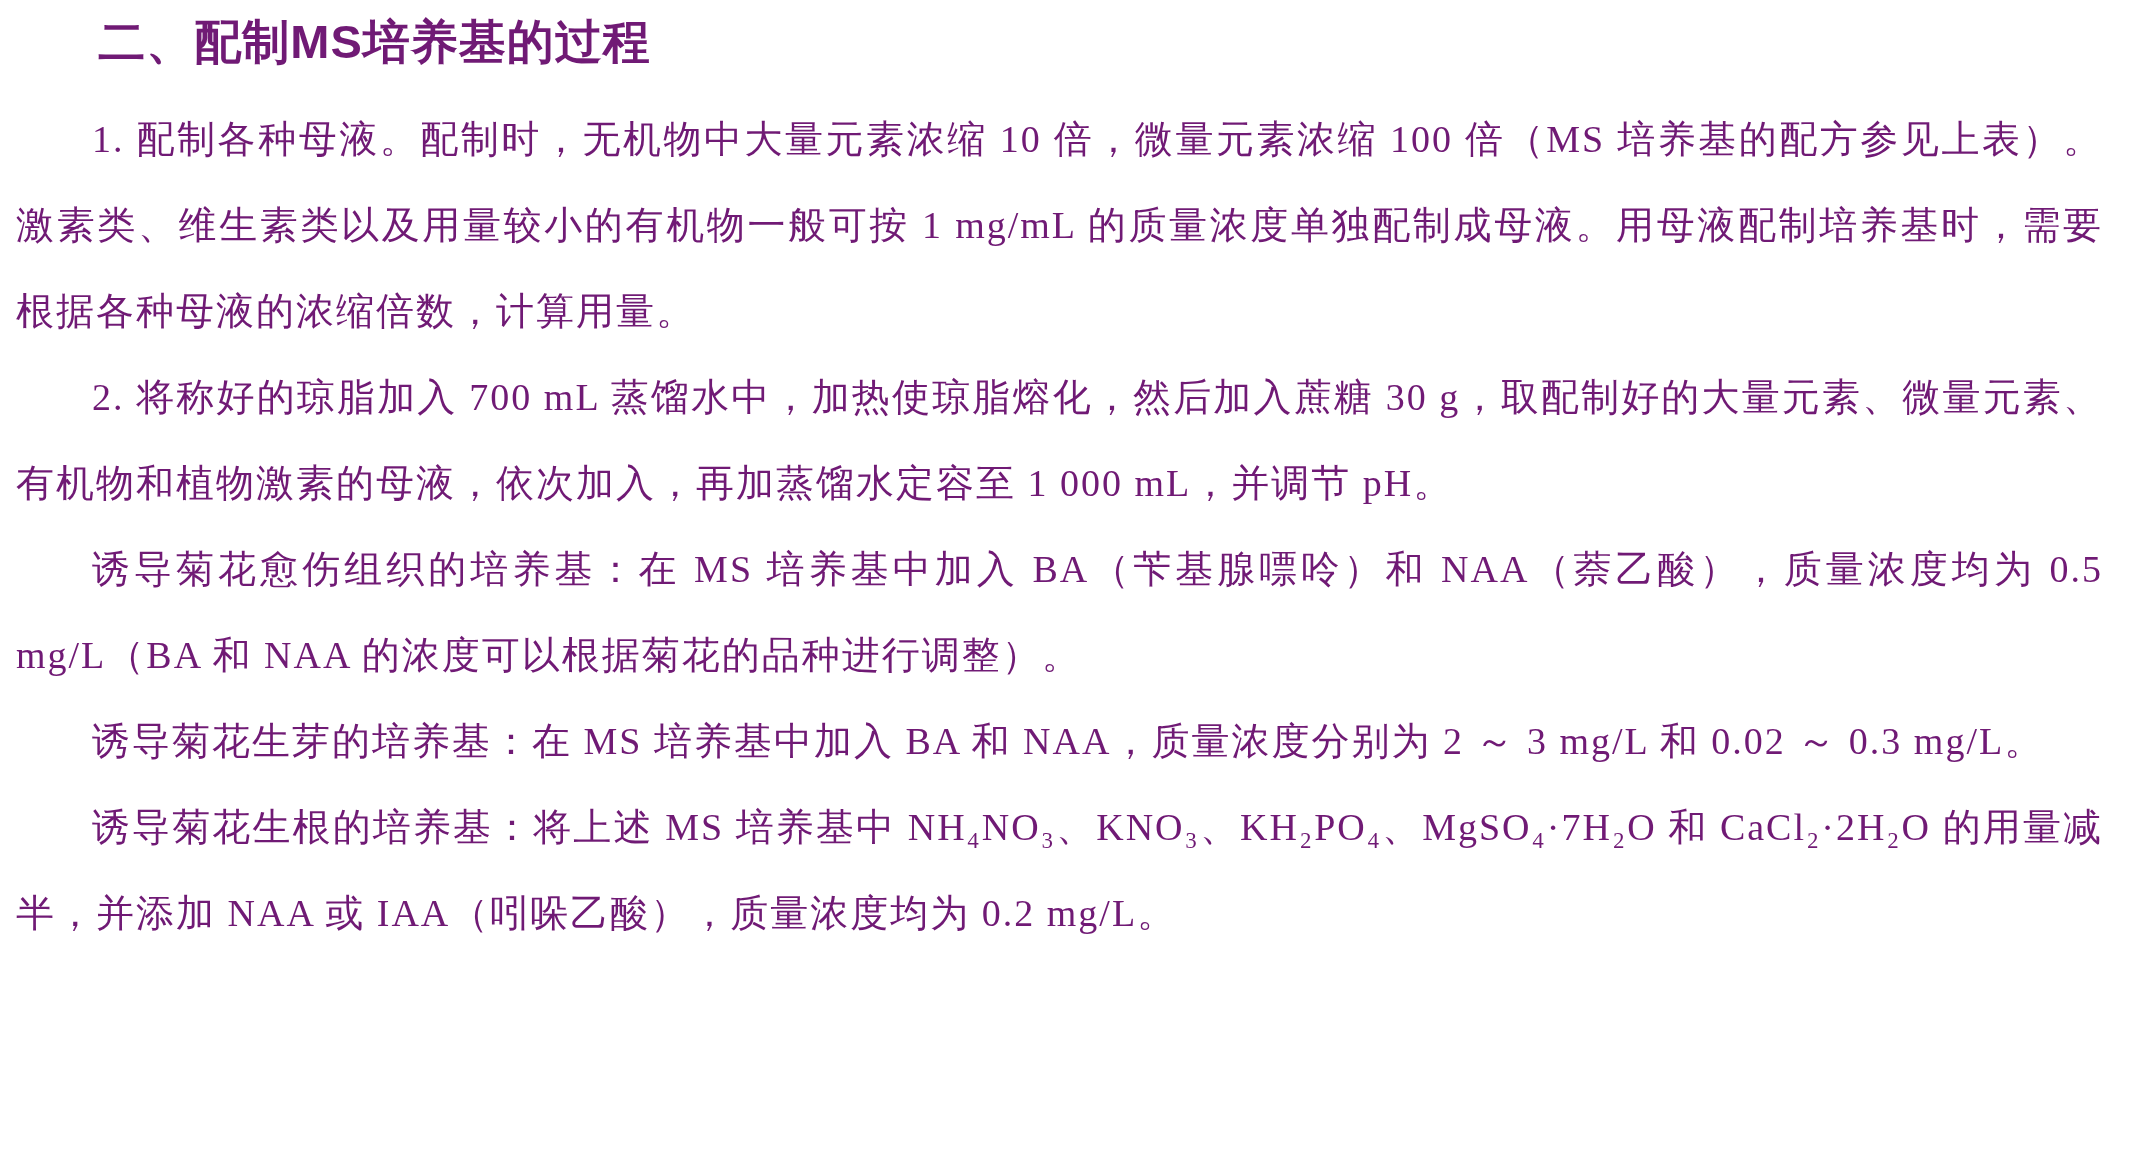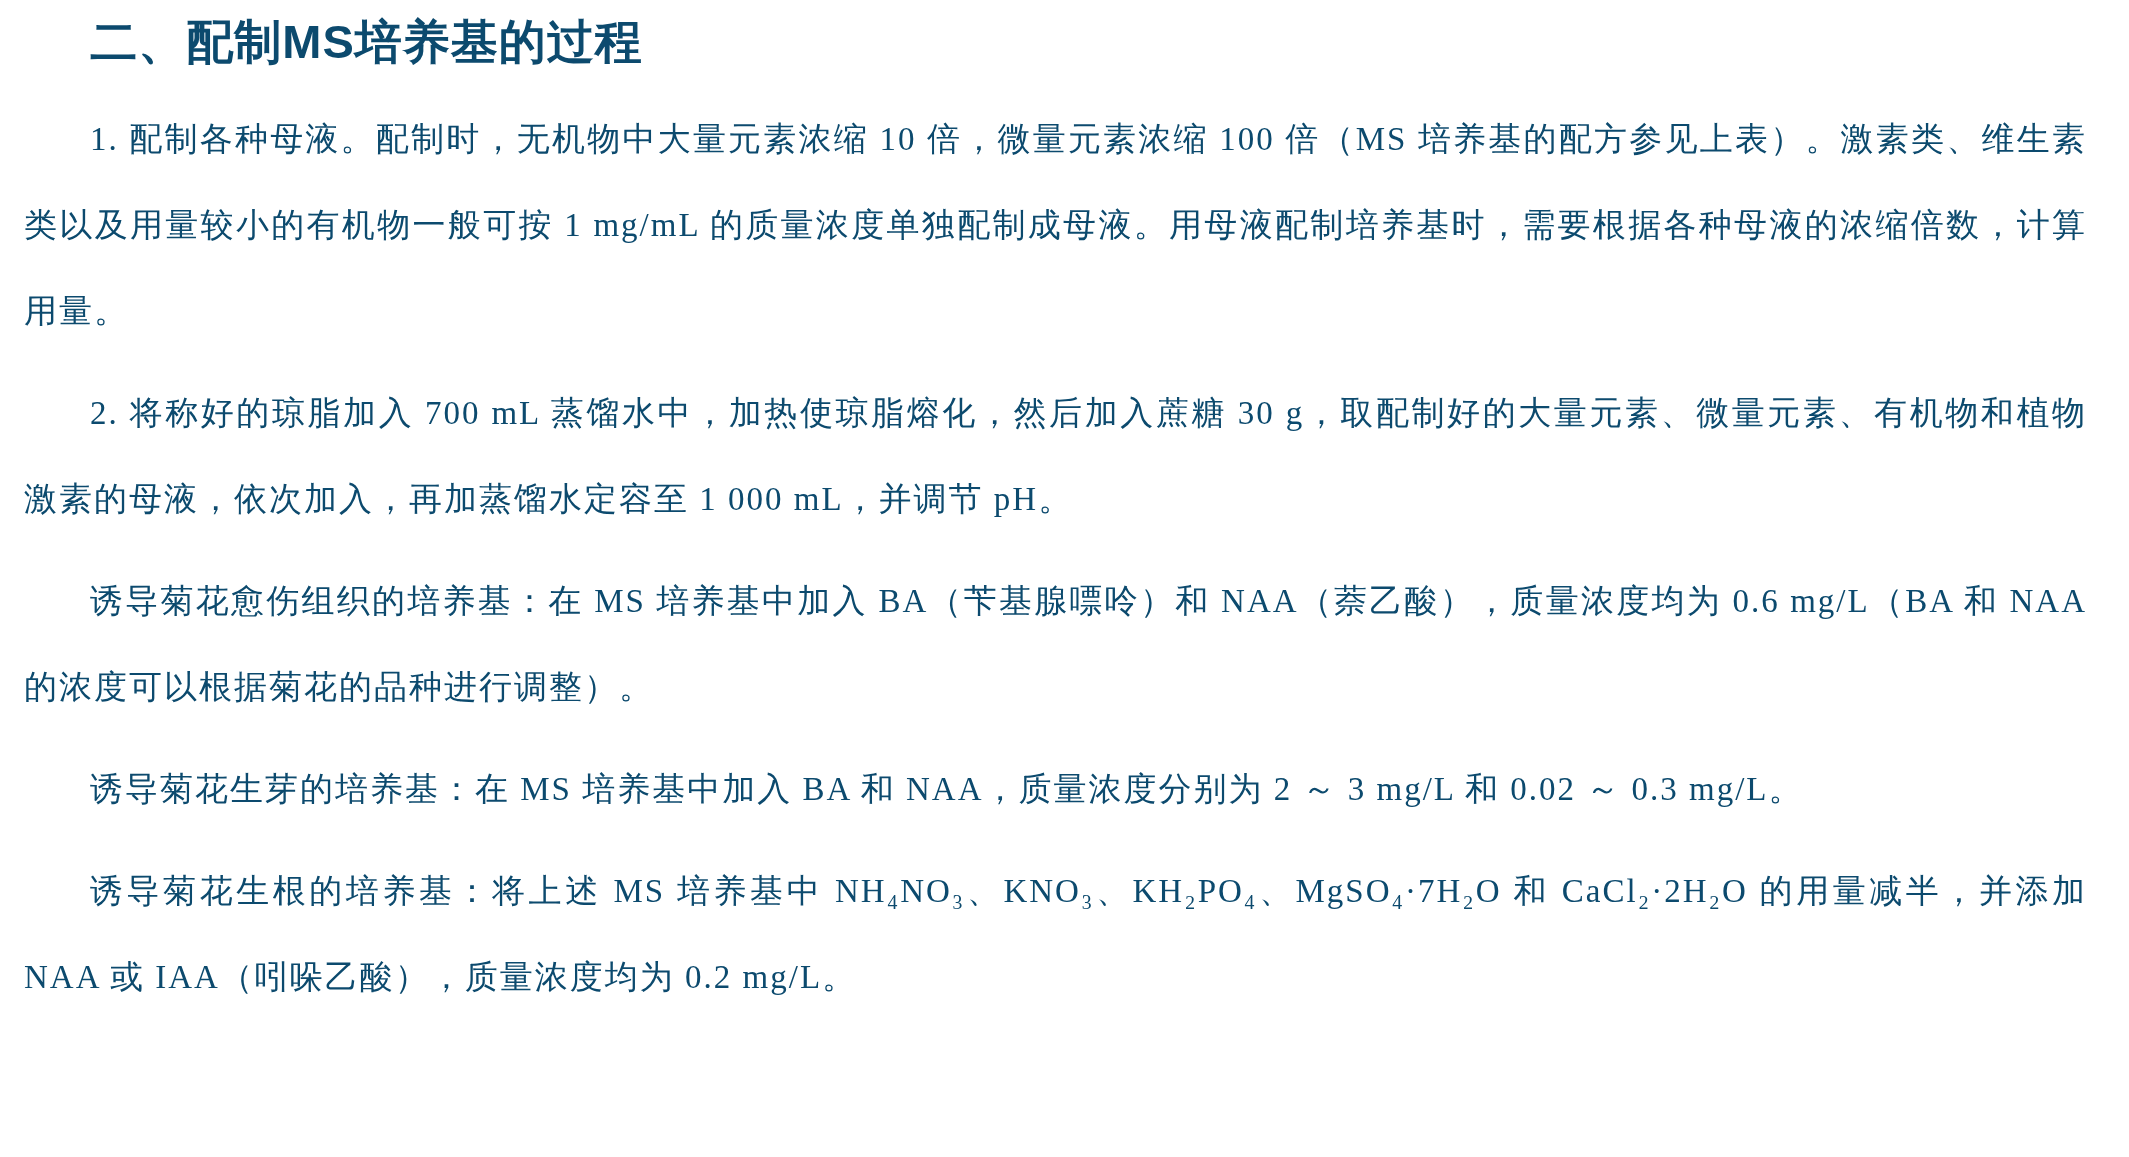--- a/index.html
+++ b/index.html
@@ -5,49 +5,49 @@
   html, body {
     margin: 0;
     padding: 0;
     background: #ffffff;
   }
   .page {
     box-sizing: border-box;
     width: 2129px;
     height: 1157px;
     background: #ffffff;
-    color: #0c4a6e;
-    padding: 10px 26px 0 8px;
+    color: #701a75;
+    padding: 10px 26px 0 16px;
     font-family: "Liberation Serif", "DejaVu Serif", serif;
     overflow: hidden;
   }
   .section-heading {
     font-family: "Liberation Sans", "DejaVu Sans", sans-serif;
     font-weight: bold;
     font-size: 47px;
     line-height: 64px;
     margin: 0 0 22px 0;
     text-indent: 1.75em;
     letter-spacing: 1px;
   }
   .body-text p {
-    font-size: 33px;
+    font-size: 38px;
     line-height: 86px;
-    margin: 16px;
+    margin: 0;
     text-indent: 2em;
     text-align: justify;
     letter-spacing: 2px;
   }
 </style>
 </head>
 <body>
 
 <div class="page">
   <h2 class="section-heading">二、配制MS培养基的过程</h2>
 
   <div class="body-text">
     <p>1. 配制各种母液。配制时，无机物中大量元素浓缩 10 倍，微量元素浓缩 100 倍（MS 培养基的配方参见上表）。激素类、维生素类以及用量较小的有机物一般可按 1 mg/mL 的质量浓度单独配制成母液。用母液配制培养基时，需要根据各种母液的浓缩倍数，计算用量。</p>
     <p>2. 将称好的琼脂加入 700 mL 蒸馏水中，加热使琼脂熔化，然后加入蔗糖 30 g，取配制好的大量元素、微量元素、有机物和植物激素的母液，依次加入，再加蒸馏水定容至 1 000 mL，并调节 pH。</p>
-    <p>诱导菊花愈伤组织的培养基：在 MS 培养基中加入 BA（苄基腺嘌呤）和 NAA（萘乙酸），质量浓度均为 0.6 mg/L（BA 和 NAA 的浓度可以根据菊花的品种进行调整）。</p>
+    <p>诱导菊花愈伤组织的培养基：在 MS 培养基中加入 BA（苄基腺嘌呤）和 NAA（萘乙酸），质量浓度均为 0.5 mg/L（BA 和 NAA 的浓度可以根据菊花的品种进行调整）。</p>
     <p>诱导菊花生芽的培养基：在 MS 培养基中加入 BA 和 NAA，质量浓度分别为 2 ～ 3 mg/L 和 0.02 ～ 0.3 mg/L。</p>
     <p>诱导菊花生根的培养基：将上述 MS 培养基中 NH₄NO₃、KNO₃、KH₂PO₄、MgSO₄·7H₂O 和 CaCl₂·2H₂O 的用量减半，并添加 NAA 或 IAA（吲哚乙酸），质量浓度均为 0.2 mg/L。</p>
   </div>
 </div>
 
 </body></html>

